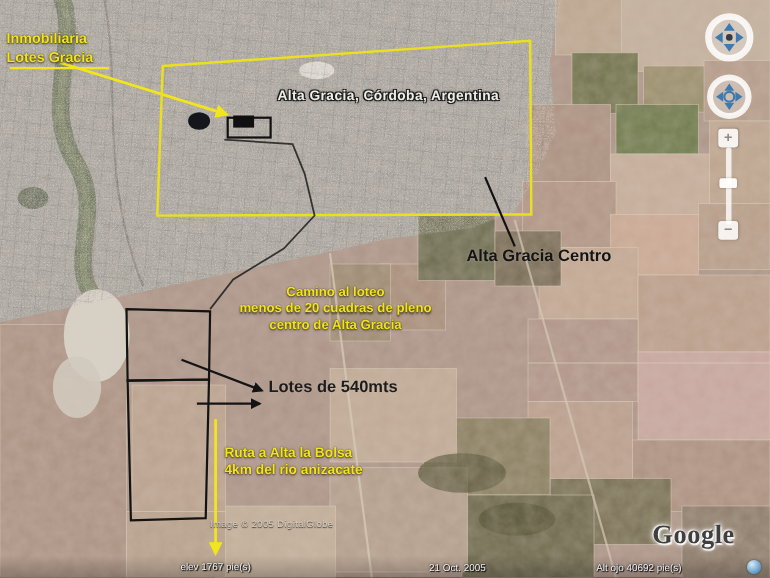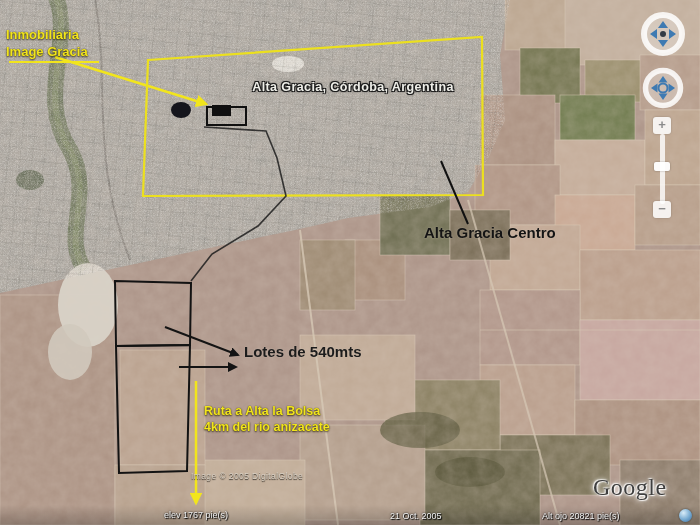--- a/index.html
+++ b/index.html
@@ -25,21 +25,21 @@
   #lbl-camino{left:182px;top:258px;width:246px;text-align:center;font-size:12px;line-height:15px;}
   #lbl-lotes{left:244px;top:342px;font-size:15px;font-weight:600;color:#1c1c1c;line-height:20px;
     text-shadow:0 0 2px rgba(230,220,210,.3);}
   #lbl-ruta{left:204px;top:403px;font-size:12.5px;line-height:16px;}
   #watermark{
     left:159px;top:471px;font-size:8.5px;color:#d8d0c4;letter-spacing:.4px;
     text-shadow:0 1px 1px rgba(30,25,20,.9);
     padding-left:32px;
   }
   #google-logo{
-    left:593px;top:474px;font-family:"Liberation Serif",serif;font-size:24px;font-weight:normal;
+    left:593px;top:474px;font-family:"Liberation Serif",serif;font-size:24px;font-weight:bold;
     color:#3f3f3f;letter-spacing:.5px;
     text-shadow:0 0 4px #fff,0 0 6px #fff,1px 1px 1px rgba(255,255,255,.95),-1px -1px 1px rgba(255,255,255,.8);
   }
   .status-txt{
     font-size:9px;color:#f2f2f2;
     text-shadow:1px 1px 1px #000,0 0 2px #000;
   }
   #status-elev{left:164px;top:510px;}
   #status-date{left:390px;top:511px;}
   #status-alt{left:542px;top:511px;}
@@ -182,45 +182,50 @@
     <polygon points="116,346 190,345 187,471 119,473" fill="none" stroke="#131313" stroke-width="2"></polygon>
 
     <line x1="165" y1="327" x2="238" y2="355" stroke="#141414" stroke-width="2" marker-end="url(#ahB)"></line>
     <line x1="179" y1="367" x2="236" y2="367" stroke="#141414" stroke-width="2" marker-end="url(#ahB)"></line>
 
     <line x1="196" y1="381" x2="196" y2="503" stroke="#f2e51c" stroke-width="2.5" marker-end="url(#ahY)"></line>
   </svg>
 
   <div class="lbl yellow-lbl" id="lbl-inmobiliaria">
     <div>Inmobiliaria</div>
-    <div>Image Gracia</div>
+    <div>Lotes Gracia</div>
   </div>
 
   <div class="lbl" id="lbl-centro">Alta Gracia Centro</div>
 
   <div class="lbl" id="lbl-city">Alta Gracia,  Córdoba,  Argentina</div>
 
+  <div class="lbl yellow-lbl" id="lbl-camino">
+    <div>Camino al loteo</div>
+    <div>menos de 20 cuadras de pleno</div>
+    <div>centro de Alta Gracia</div>
+  </div>
 
   <div class="lbl" id="lbl-lotes">
     <div>Lotes de 540mts</div>
   </div>
 
   <div class="lbl yellow-lbl" id="lbl-ruta">
     <div>Ruta a Alta la Bolsa</div>
     <div>4km del rio anizacate</div>
   </div>
 
   <div class="lbl" id="watermark">Image © 2005 DigitalGlobe</div>
 
   <div class="lbl" id="google-logo">Google</div>
 
   <div id="shade-bottom"></div>
   <div class="lbl status-txt" id="status-elev">elev   1767 pie(s)</div>
   <div class="lbl status-txt" id="status-date">21 Oct. 2005</div>
-  <div class="lbl status-txt" id="status-alt">Alt ojo   20821 pie(s)</div>
+  <div class="lbl status-txt" id="status-alt">Alt ojo   40692 pie(s)</div>
   <div id="status-globe"></div>
 
   <svg class="navring" style="left:638px;top:9px;" width="50" height="50">
     <circle cx="25" cy="25" r="19" fill="rgba(250,250,250,0.30)" stroke="rgba(255,255,255,0.85)" stroke-width="6"></circle>
     <polygon points="25,12 20,19 30,19" fill="#3e7ab2"></polygon>
     <polygon points="25,38 20,31 30,31" fill="#3e7ab2"></polygon>
     <polygon points="12,25 19,20 19,30" fill="#3e7ab2"></polygon>
     <polygon points="38,25 31,20 31,30" fill="#3e7ab2"></polygon>
     <circle cx="25" cy="25" r="3" fill="#333b44"></circle>
   </svg>

